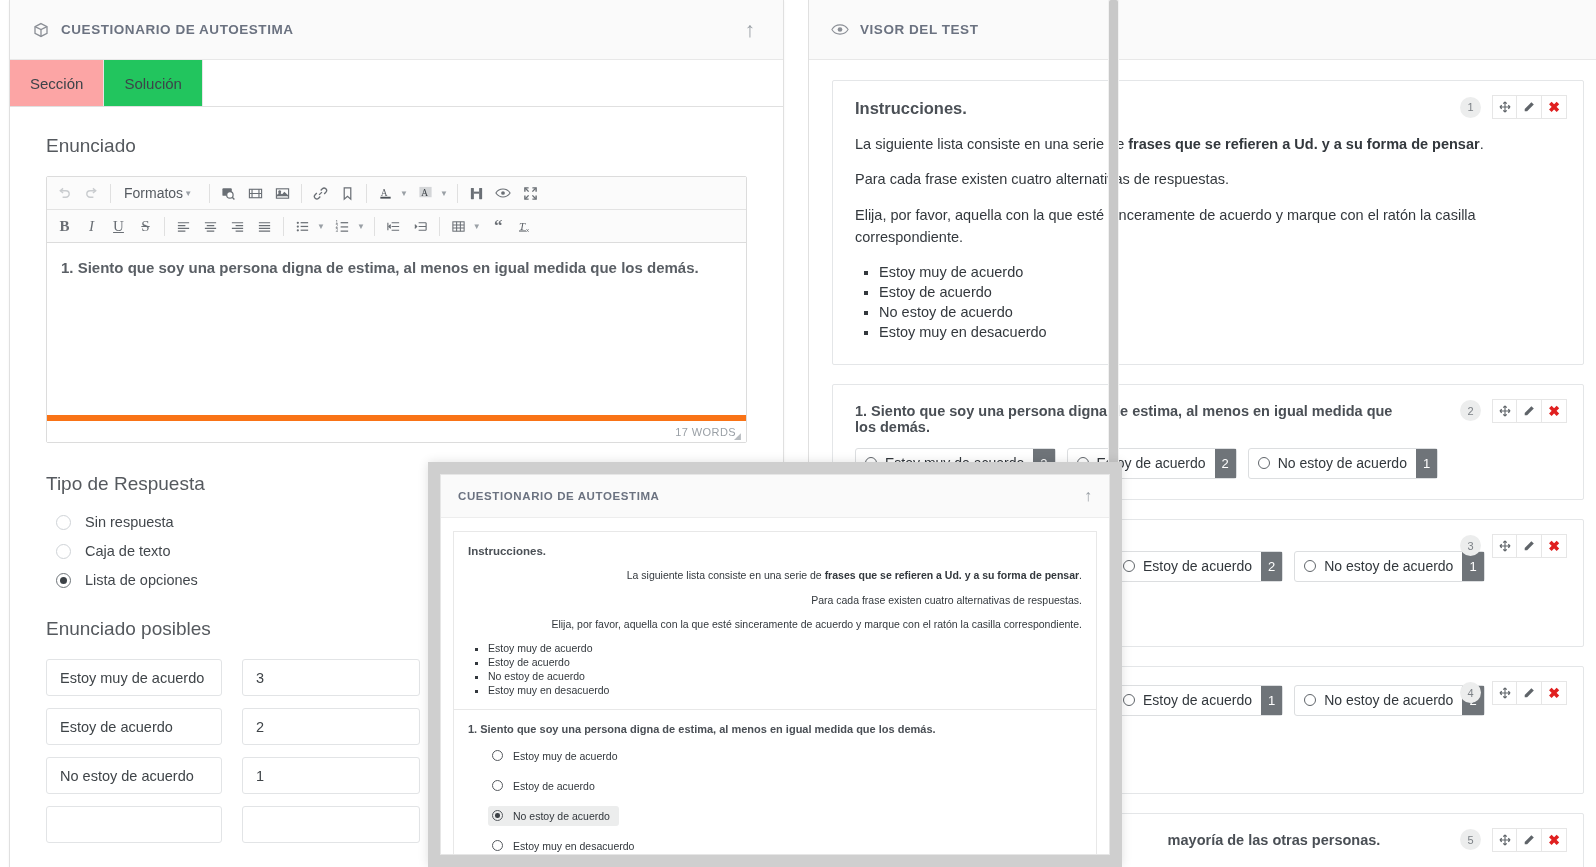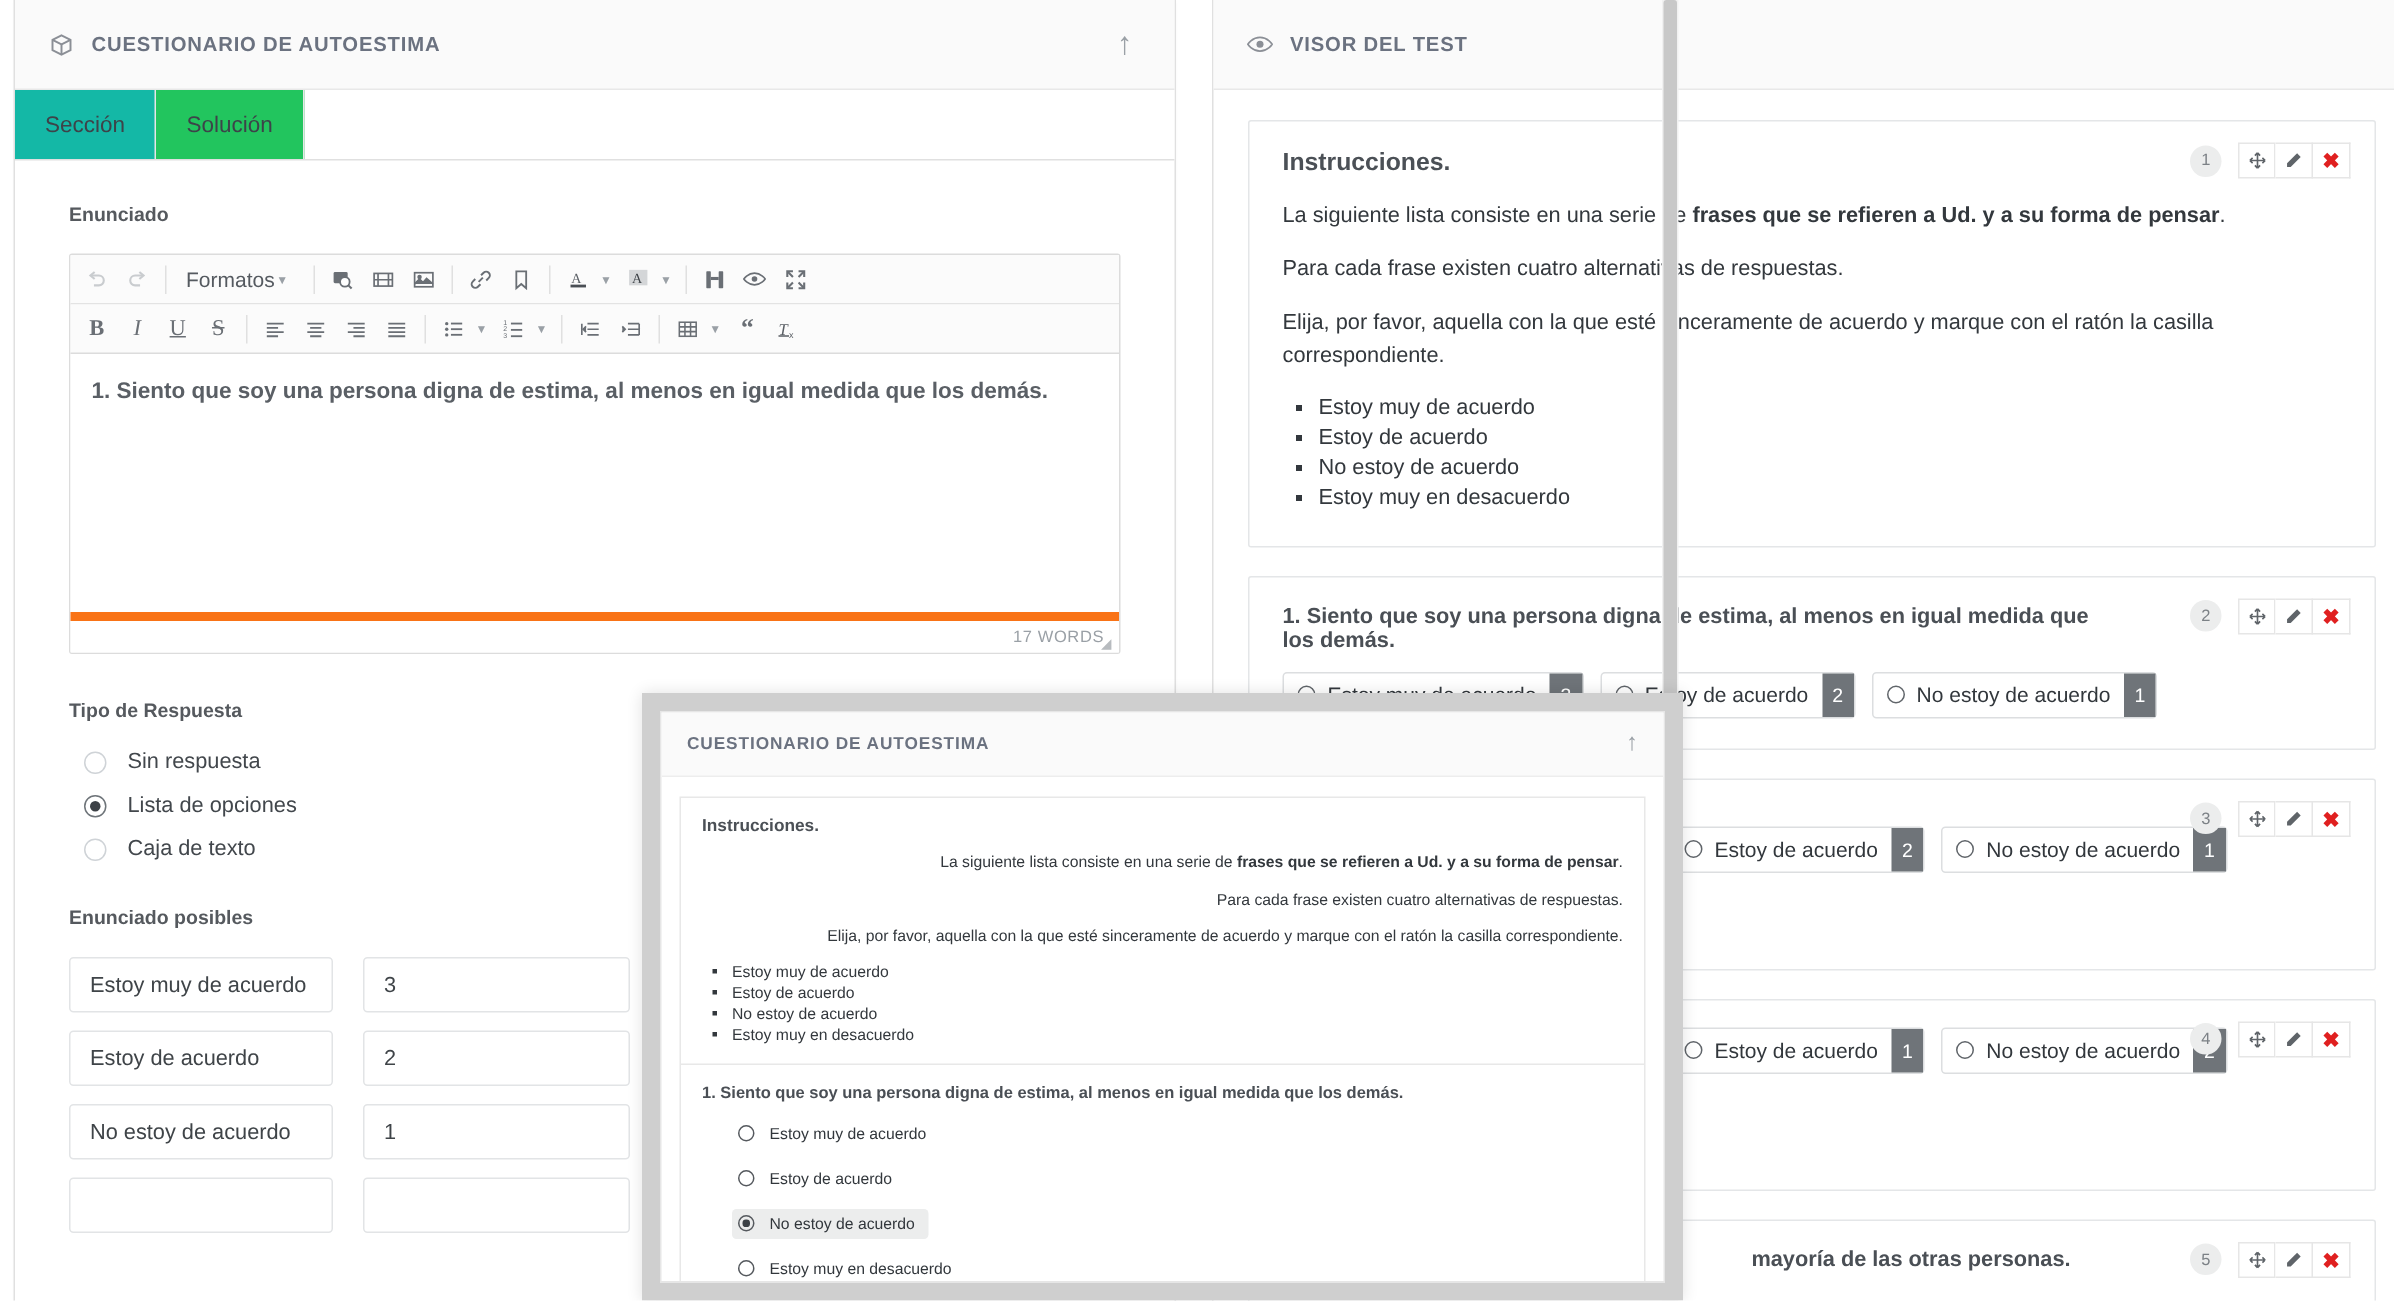--- a/index.html
+++ b/index.html
@@ -61,26 +61,26 @@
   }
   .tab {
     padding: 0 20px;
     display: flex; align-items: center;
     font-size: 15px;
     color: #3d4349;
     border-right: 1px solid #e6e6e6;
     cursor: pointer;
     background: #22c55e;
   }
-  .tab.active { background: #14b8a6; }
+  .tab.active { background: #fca5a5; }
 
   .lbody { padding: 28px 36px 0 36px; }
   .sect-title {
-    font-size: 13px;
-    font-weight: bold;
+    font-size: 19px;
+    font-weight: normal;
     color: #55595e;
     margin-bottom: 19px;
   }
 
   
   .editor {
     border: 1px solid #dcdcdc;
     border-radius: 2px;
     background: #fff;
   }
@@ -515,26 +515,26 @@
       </div>
 
       <div class="blk">
         <div class="sect-title">Tipo de Respuesta</div>
 
         <div class="radio-row">
           <span class="radio"></span>
           <span class="radio-lbl">Sin respuesta</span>
         </div>
         <div class="radio-row">
+          <span class="radio"></span>
+          <span class="radio-lbl">Caja de texto</span>
+        </div>
+        <div class="radio-row">
           <span class="radio on"></span>
           <span class="radio-lbl">Lista de opciones</span>
-        </div>
-        <div class="radio-row">
-          <span class="radio"></span>
-          <span class="radio-lbl">Caja de texto</span>
         </div>
       </div>
 
       <div class="blk">
         <div class="sect-title">Enunciado posibles</div>
 
         <div class="opt-row">
           <input class="inp a" value="Estoy muy de acuerdo" style="">
           <input class="inp b" value="3" style="">
         </div>

